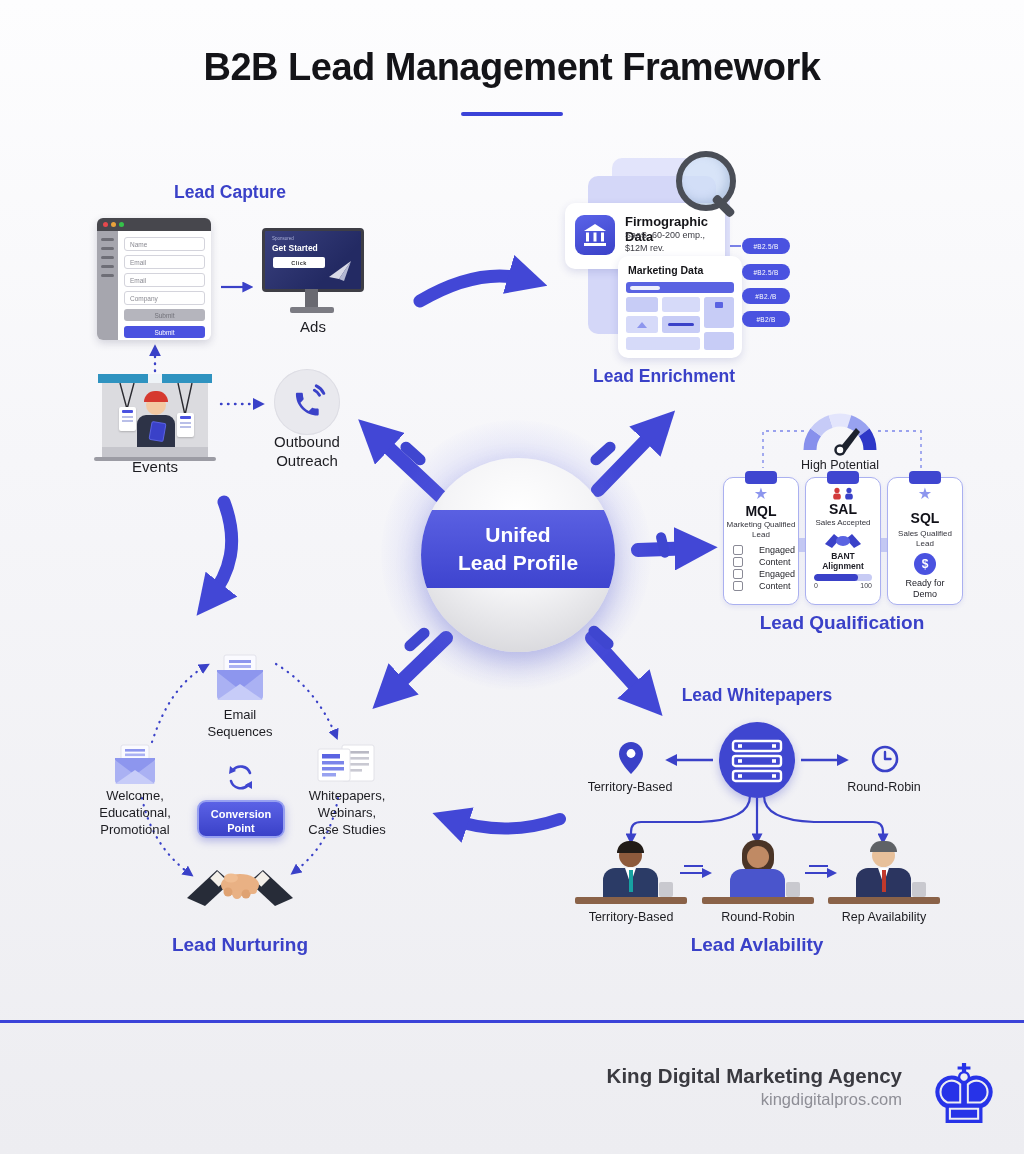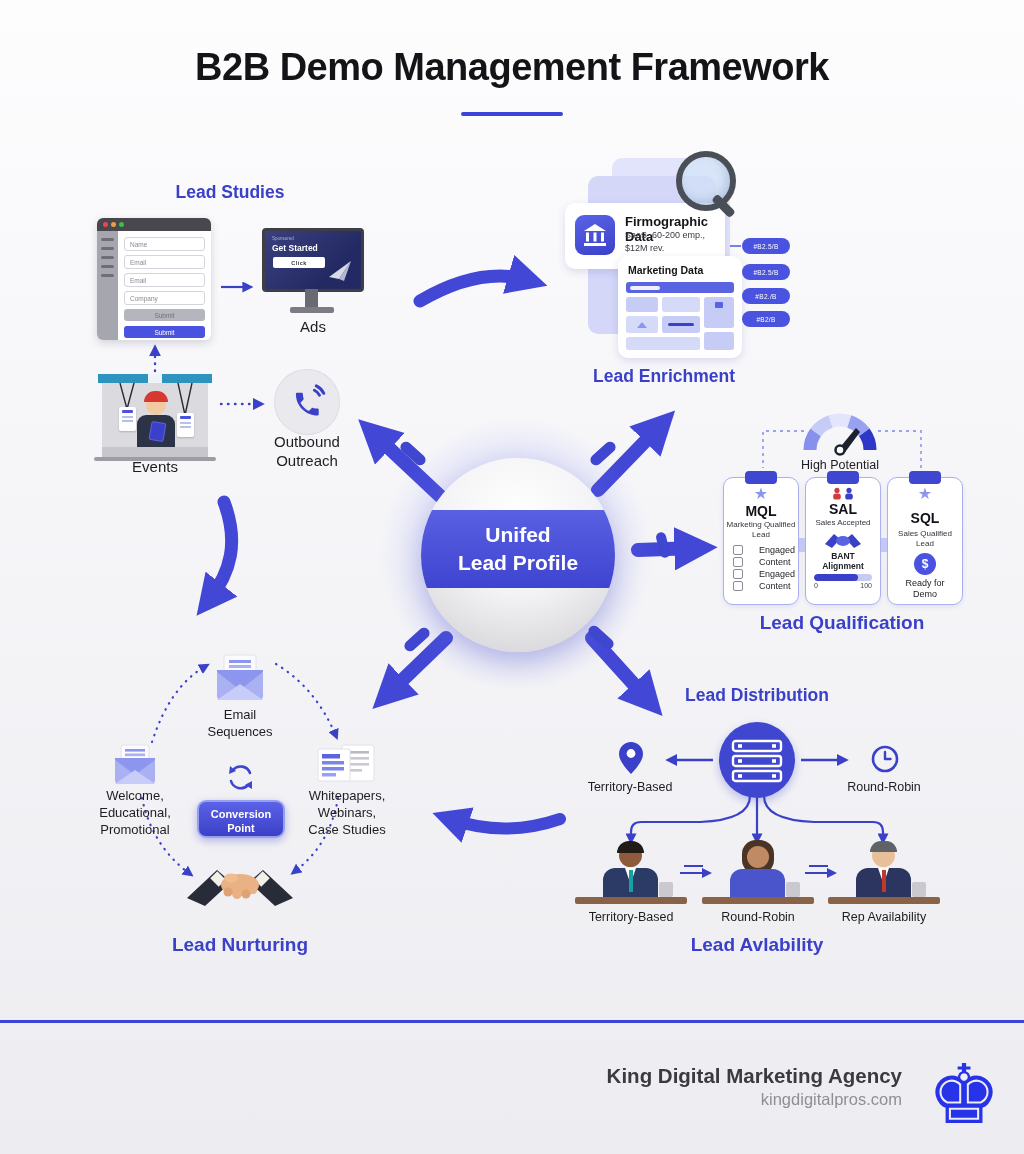--- a/index.html
+++ b/index.html
@@ -20,21 +20,21 @@
   .chkbox{width:8px;height:8px;border:1.2px solid #8a8a96;border-radius:2px;background:#fff;flex:0 0 auto;}
   .tile{position:absolute;background:#c7ccf6;border-radius:2.5px;}
   .fieldbox{background:#fff;border:1px solid #d4d4dc;border-radius:3px;font-size:6.5px;color:#8a8a92;
     display:flex;align-items:center;padding-left:5px;height:12px;margin-bottom:4px;}
 </style>
 </head>
 <body>
 
 <div id="canvas">
 
-  <div class="abs ctr" style="left:0;top:46px;width:1024px;font-size:38px;font-weight:800;color:#141418;letter-spacing:-.5px;">B2B Demo Management Framework</div>
+  <div class="abs ctr" style="left:0;top:46px;width:1024px;font-size:38px;font-weight:800;color:#141418;letter-spacing:-.5px;">B2B Lead Management Framework</div>
   <div class="abs" style="left:461px;top:112px;width:102px;height:4px;background:#3b43d8;border-radius:2px;"></div>
 
   <svg class="abs" width="1024" height="1154" style="left:0;top:0;pointer-events:none;">
     <defs>
       <marker id="ah" viewBox="0 0 10 10" refX="5" refY="5" markerWidth="3.1" markerHeight="3.1" orient="auto">
           <path d="M0,0 L10,5 L0,10 z" fill="#4247d6"></path>
         </marker>
       <marker id="ahs" viewBox="0 0 10 10" refX="6" refY="5" markerWidth="5" markerHeight="5" orient="auto">
           <path d="M0,0 L10,5 L0,10 z" fill="#3a41c8"></path>
         </marker>
@@ -72,21 +72,21 @@
 
     <path d="M804,431 L763,431 L763,468" stroke="#9aa2ee" stroke-width="1.8" stroke-dasharray="3 4" fill="none"></path>
     <path d="M878,431 L921,431 L921,468" stroke="#9aa2ee" stroke-width="1.8" stroke-dasharray="3 4" fill="none"></path>
 
     <path d="M727,246 L741,246" stroke="#5a63e2" stroke-width="1.6"></path>
     <path d="M733,272 L741,272" stroke="#5a63e2" stroke-width="1.6"></path>
     <path d="M724,296 L741,296" stroke="#5a63e2" stroke-width="1.6"></path>
     <path d="M726,319 L741,319" stroke="#5a63e2" stroke-width="1.6"></path>
   </svg>
 
-  <div class="abs ctr sec-label" style="left:130px;top:182px;width:200px;font-size:17.5px;">Lead Studies</div>
+  <div class="abs ctr sec-label" style="left:130px;top:182px;width:200px;font-size:17.5px;">Lead Capture</div>
 
   <div class="abs" style="left:97px;top:218px;width:114px;height:122px;background:#fff;border-radius:6px;box-shadow:0 3px 8px rgba(40,40,80,.18);">
     <div class="abs" style="left:0;top:0;width:114px;height:13px;background:#47474d;border-radius:6px 6px 0 0;">
       <span class="abs" style="left:6px;top:4px;width:5px;height:5px;border-radius:50%;background:#e5484d;"></span>
       <span class="abs" style="left:14px;top:4px;width:5px;height:5px;border-radius:50%;background:#e9a13b;"></span>
       <span class="abs" style="left:22px;top:4px;width:5px;height:5px;border-radius:50%;background:#35c24a;"></span>
     </div>
     <div class="abs" style="left:0;top:13px;width:21px;height:109px;background:#a6a6ae;border-radius:0 0 0 6px;">
       <div style="margin:7px 4px 0;height:3px;background:#6e6e76;border-radius:2px;"></div>
       <div style="margin:6px 4px 0;height:3px;background:#6e6e76;border-radius:2px;"></div>
@@ -290,21 +290,21 @@
     <div class="ctr" style="font-size:14px;font-weight:bold;color:#101018;margin-top:8px;">SQL</div>
     <div class="ctr ml" style="font-size:8px;color:#33333b;line-height:9.5px;margin-top:3px;">Sales Qualified
 Lead</div>
     <div style="width:22px;height:22px;border-radius:50%;background:#4a52e0;color:#fff;font-size:12px;font-weight:bold;display:flex;align-items:center;justify-content:center;margin:5px auto 0;">$</div>
     <div class="ctr ml" style="font-size:9px;color:#1c1c24;line-height:11px;margin-top:3px;">Ready for
 Demo</div>
   </div>
 
   <div class="abs ctr sec-label" style="left:720px;top:612px;width:244px;font-size:19px;">Lead Qualification</div>
 
-  <div class="abs ctr sec-label" style="left:647px;top:685px;width:220px;font-size:17.5px;">Lead Distribution</div>
+  <div class="abs ctr sec-label" style="left:647px;top:685px;width:220px;font-size:17.5px;">Lead Whitepapers</div>
 
   <div class="abs" style="left:719px;top:722px;width:76px;height:76px;border-radius:50%;background:#3f46d0;box-shadow:0 4px 10px rgba(60,65,200,.3);">
     <svg style="margin:17px auto 0;display:block;" width="52" height="44">
       <rect x="2" y="2" width="48" height="10" rx="2.5" fill="none" stroke="#fff" stroke-width="2.4"></rect>
       <rect x="2" y="17" width="48" height="10" rx="2.5" fill="none" stroke="#fff" stroke-width="2.4"></rect>
       <rect x="2" y="32" width="48" height="10" rx="2.5" fill="none" stroke="#fff" stroke-width="2.4"></rect>
       <rect x="7" y="5.2" width="4" height="3.6" fill="#fff"></rect>
         <rect x="41" y="5.2" width="4" height="3.6" fill="#fff"></rect>
       <rect x="7" y="20.2" width="4" height="3.6" fill="#fff"></rect>
         <rect x="41" y="20.2" width="4" height="3.6" fill="#fff"></rect>

